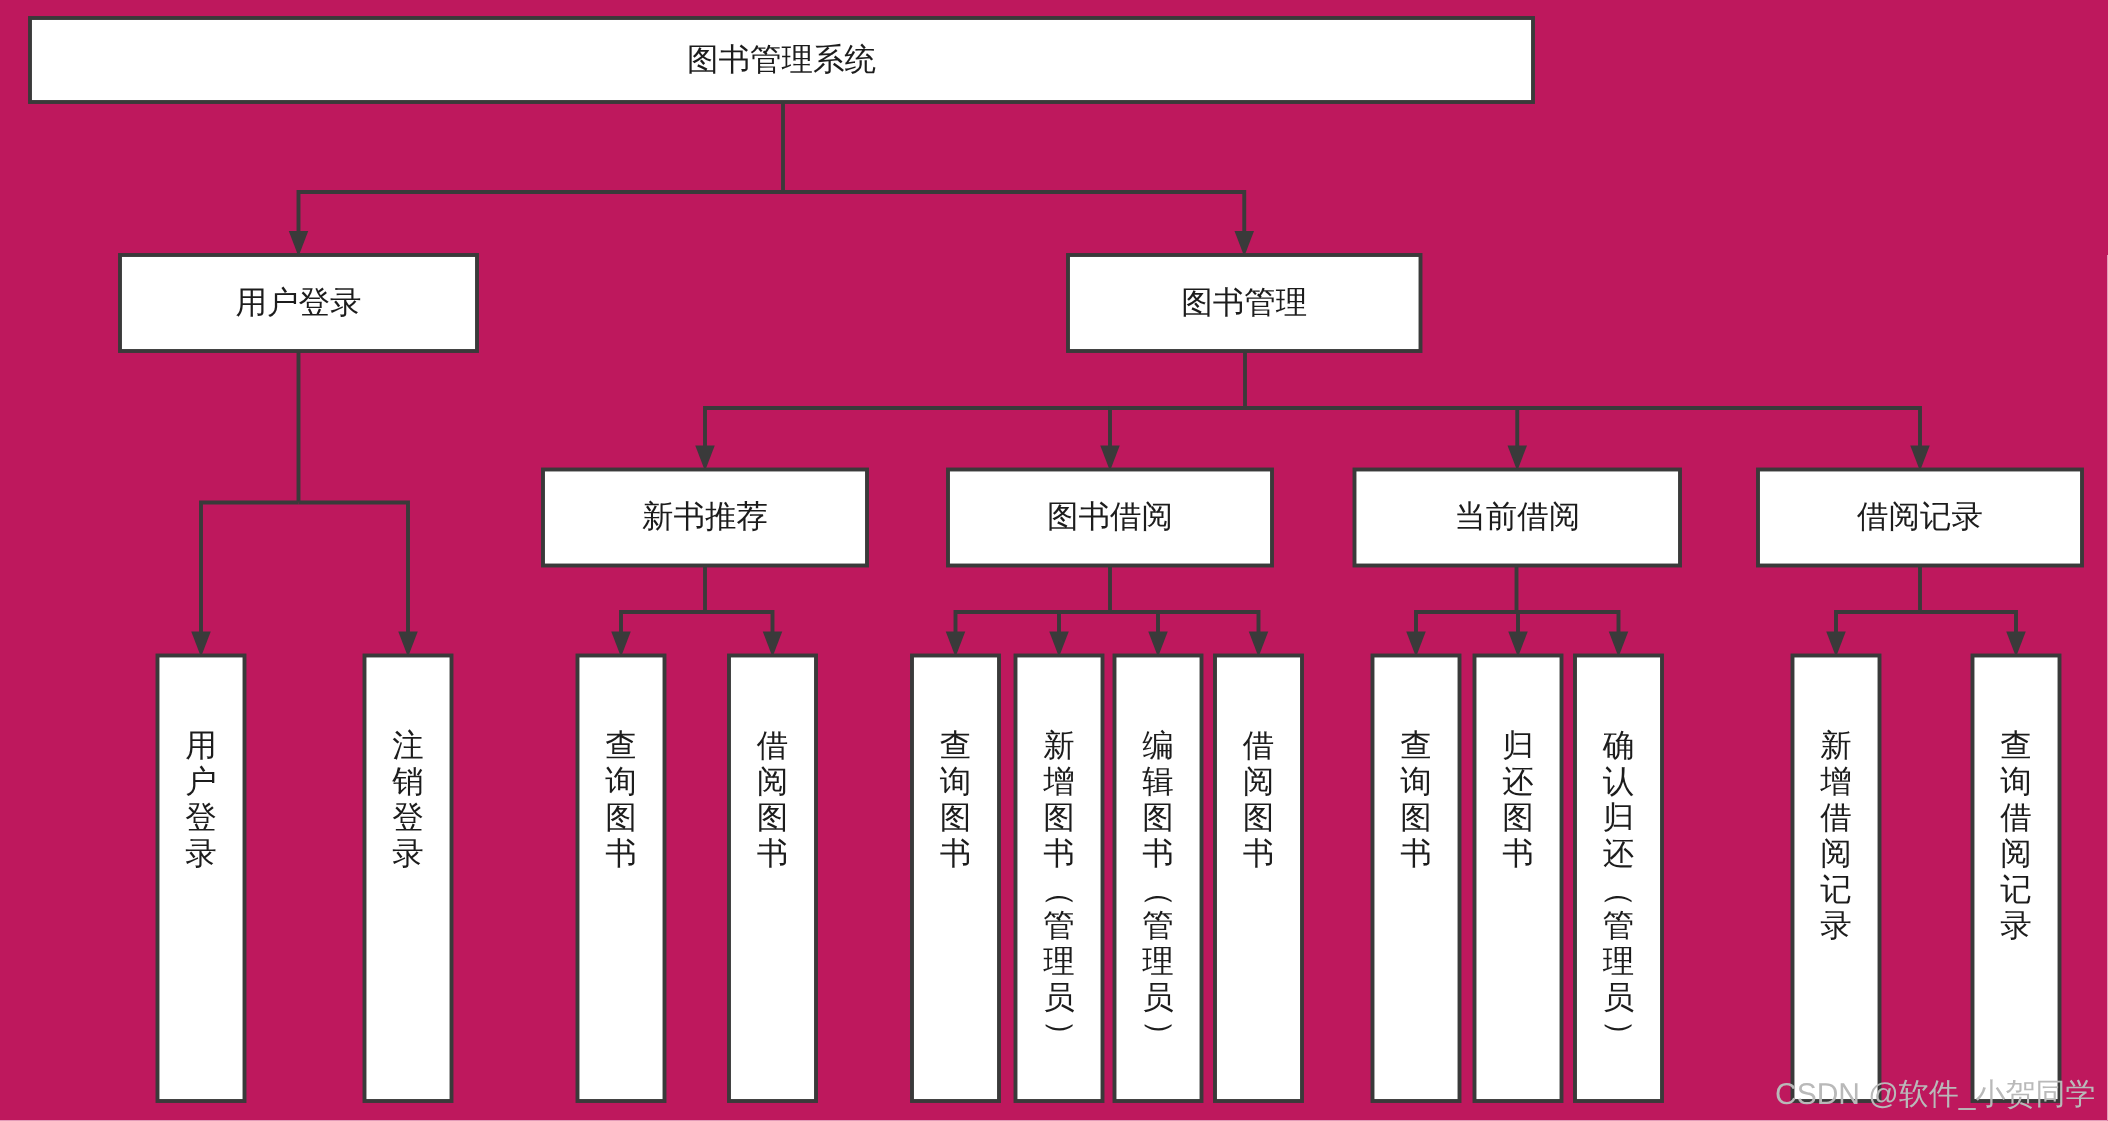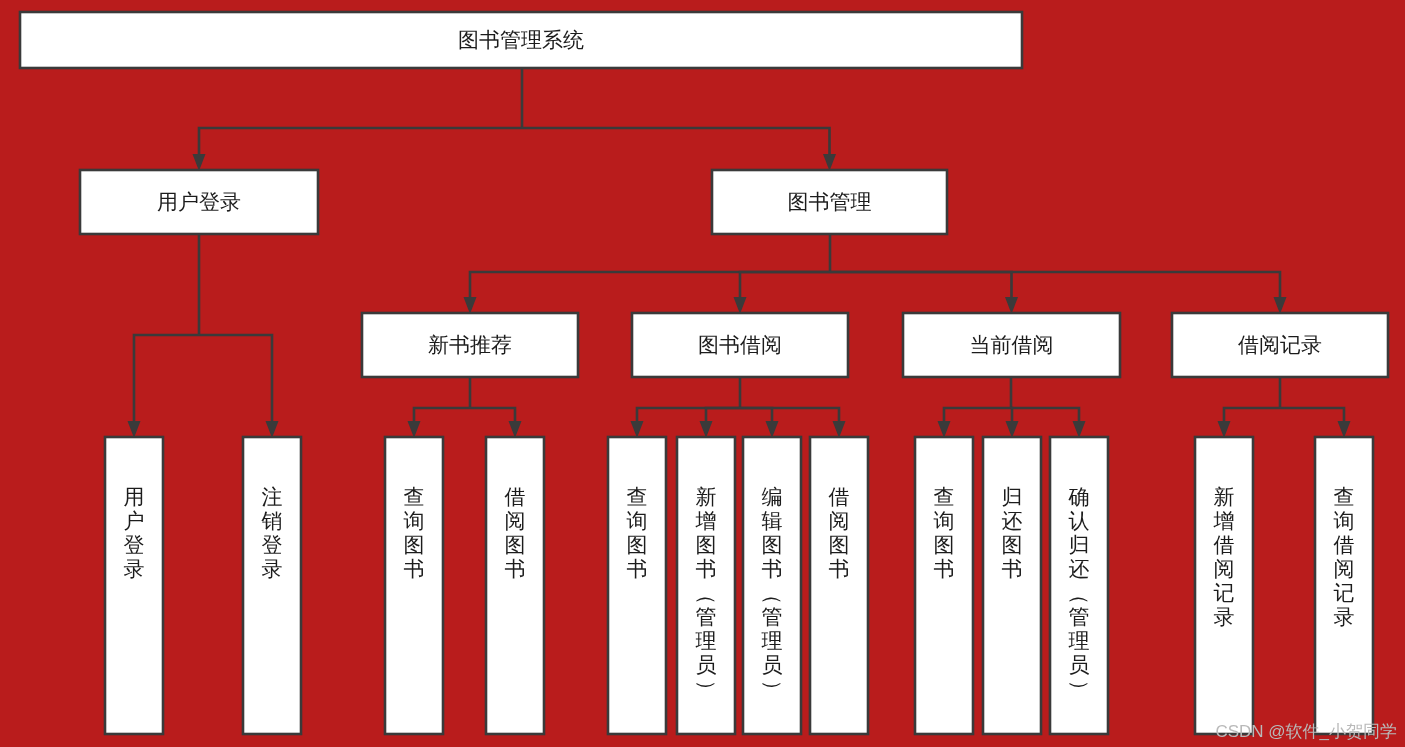--- a/index.html
+++ b/index.html
@@ -8,21 +8,21 @@
     padding: 0;
     background: #ffffff;
   }
   body {
     font-family: "Liberation Sans", "DejaVu Sans", sans-serif;
   }
   #diagram-root {
     position: relative;
     width: 1405px;
     height: 747px;
-    background: #b91c1c;
+    background: #be185d;
     overflow: hidden;
   }
   svg#tree-svg {
     position: absolute;
     left: 0;
     top: 0;
     width: 1405px;
     height: 747px;
     display: block;
   }
@@ -46,21 +46,21 @@
     font-size: 21px;
     fill: #1c1c1c;
     text-anchor: middle;
     dominant-baseline: middle;
   }
   .watermark-text {
     position: absolute;
     right: 8px;
     bottom: 4px;
     font-family: "Liberation Sans", "DejaVu Sans", sans-serif;
-    font-size: 17px;
+    font-size: 20px;
     color: #b9b9b9;
     white-space: nowrap;
     user-select: none;
   }
 </style>
 </head>
 <body>
 
 <div id="diagram-root">
   <svg id="tree-svg" viewBox="0 0 1405 747">

